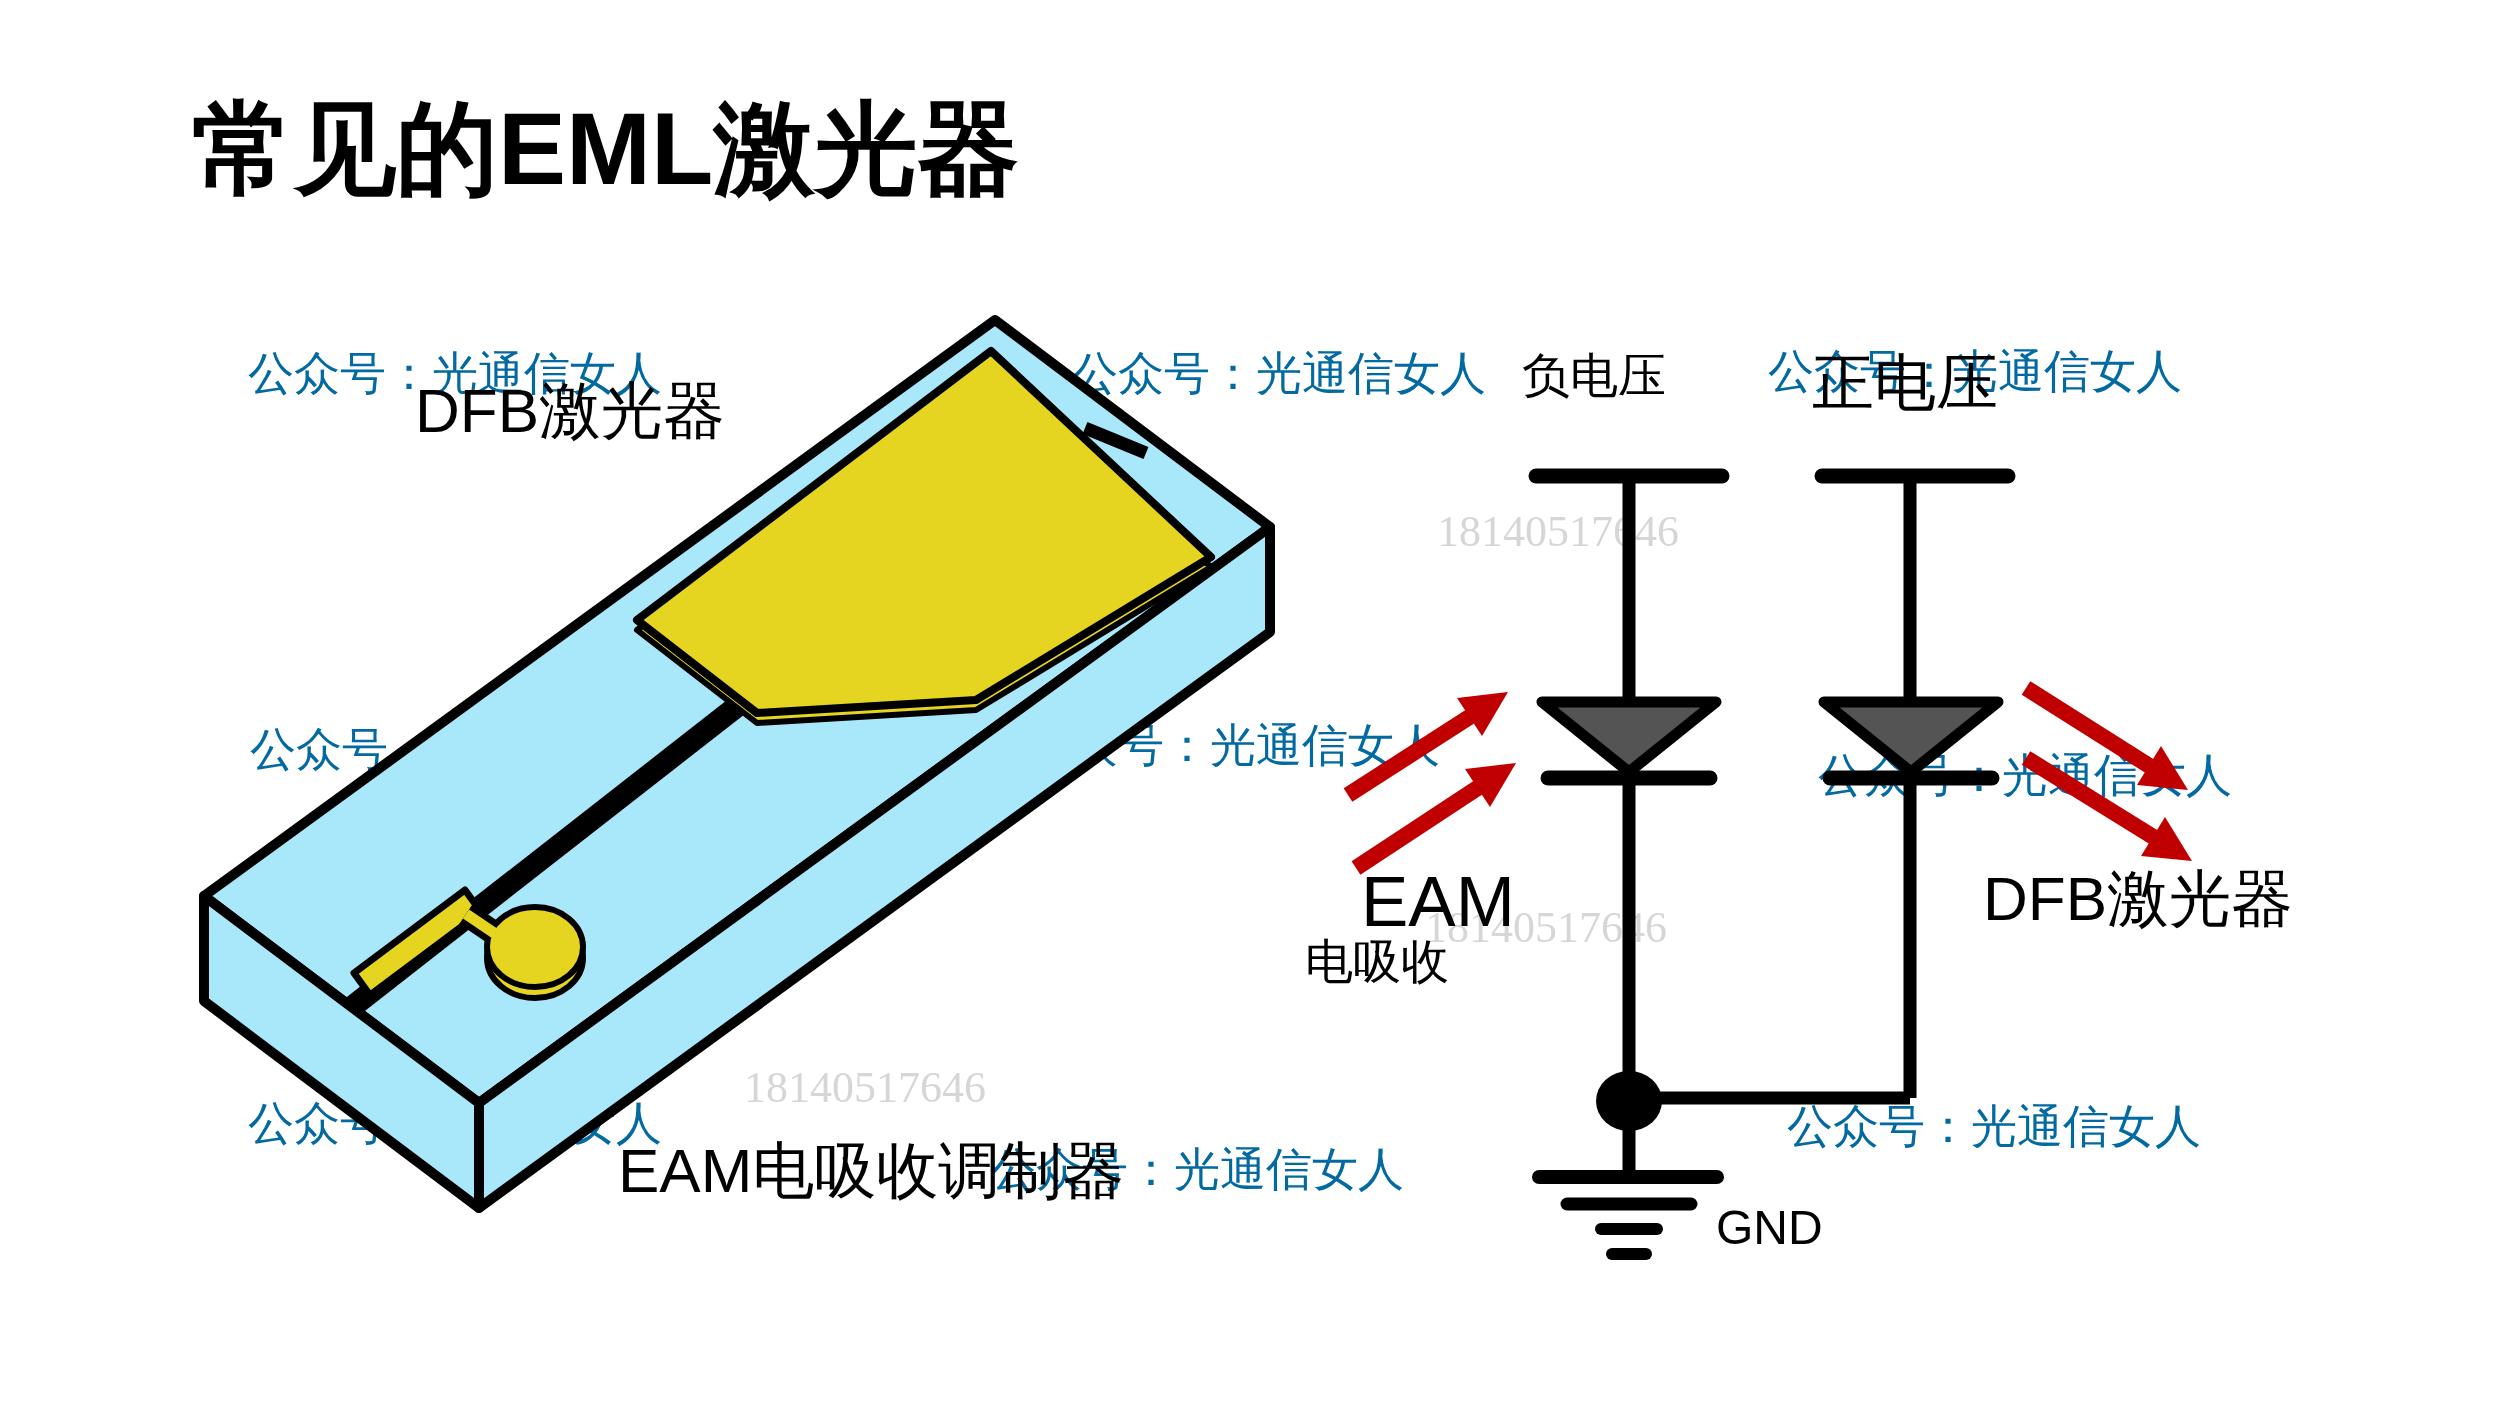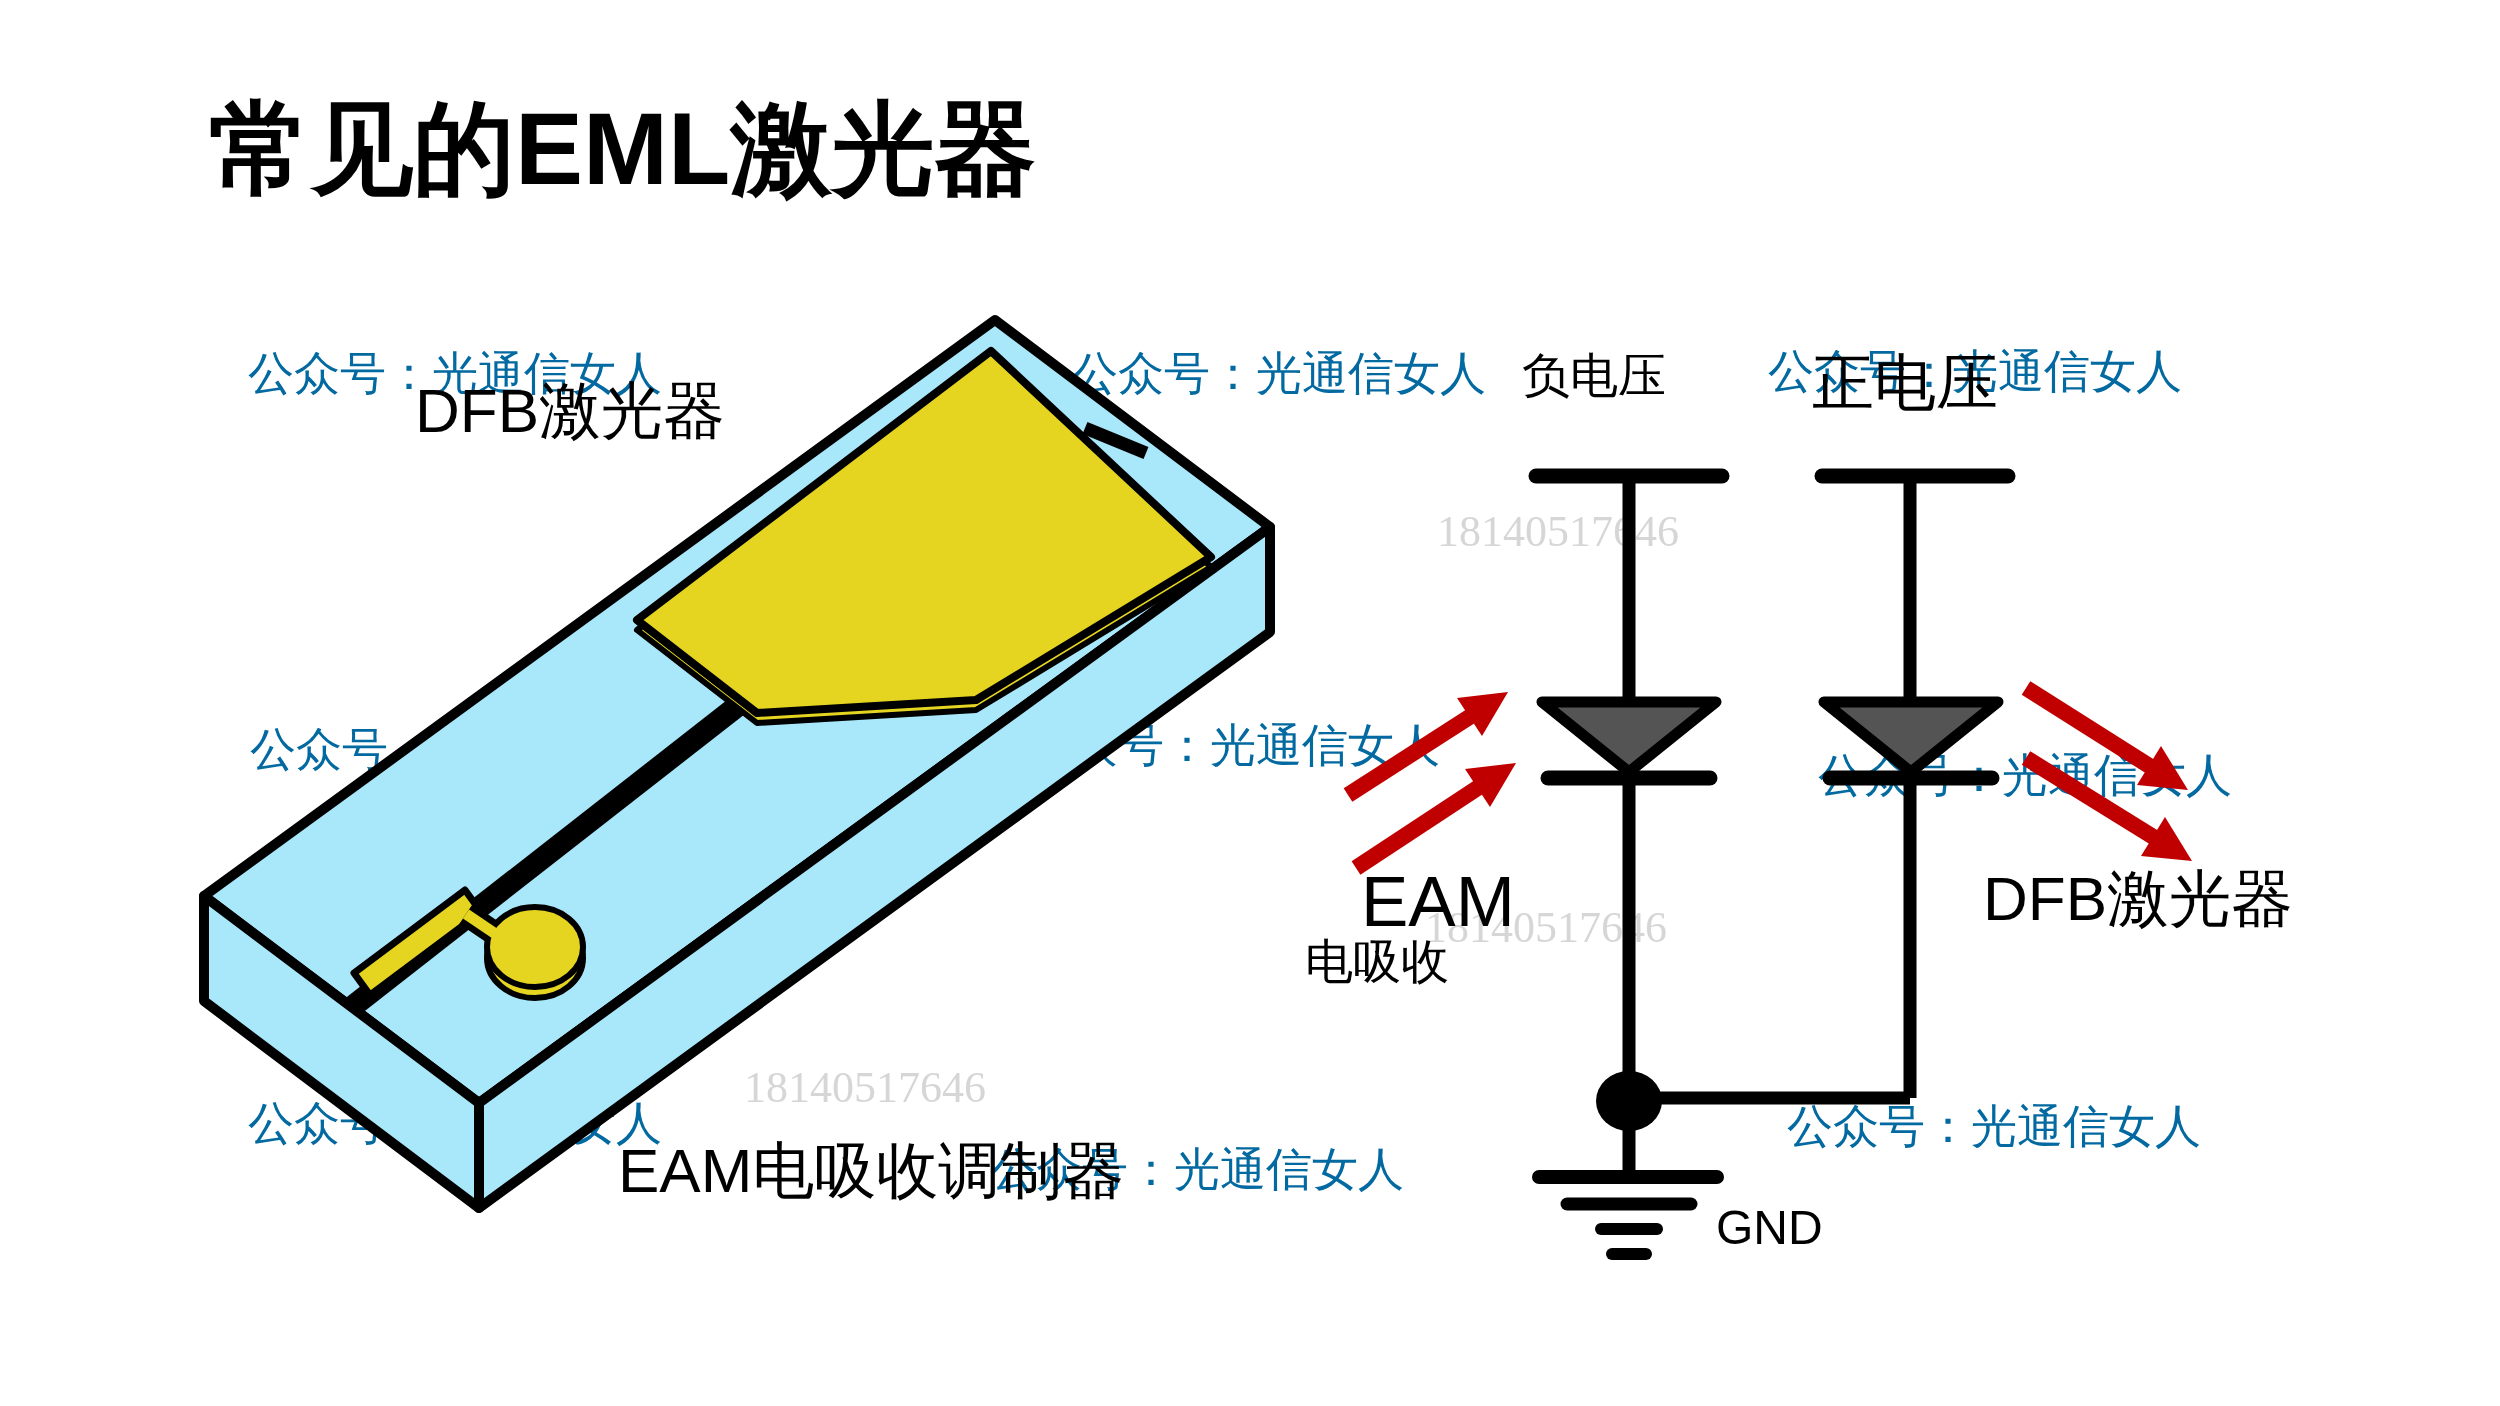--- a/index.html
+++ b/index.html
@@ -9,21 +9,20 @@
     background:#ffffff;
     overflow:hidden;
     font-family:"Liberation Sans",sans-serif;
     color:#000;
   }
   .abs{position:absolute;line-height:1;white-space:nowrap;}
   .title{
     font-size:102px;
     font-weight:900;
     letter-spacing:0px;
-    margin-left:17px;
   }
   .lbl{font-size:62px;font-weight:400;text-align:center;}
   .wm{
     font-size:46px;
     color:#0369a1;
     user-select:none;
   }
   .wm-phone{
     font-family:"Liberation Serif",serif;
     font-size:44px;

